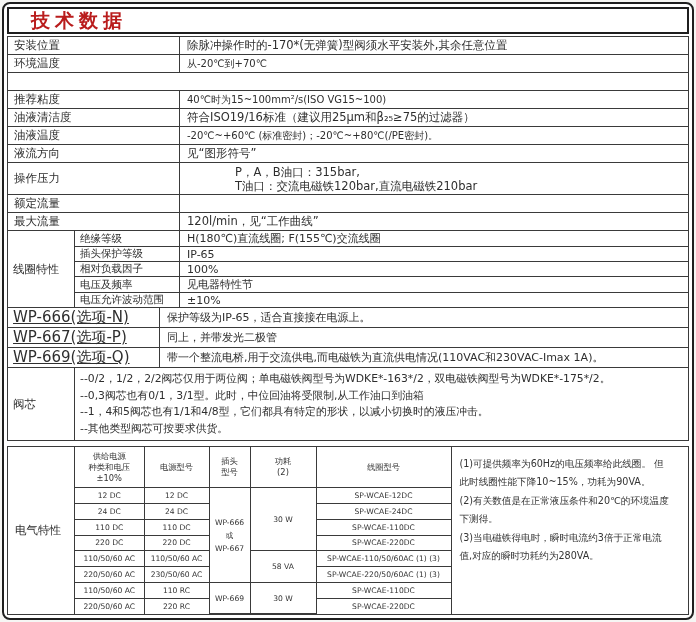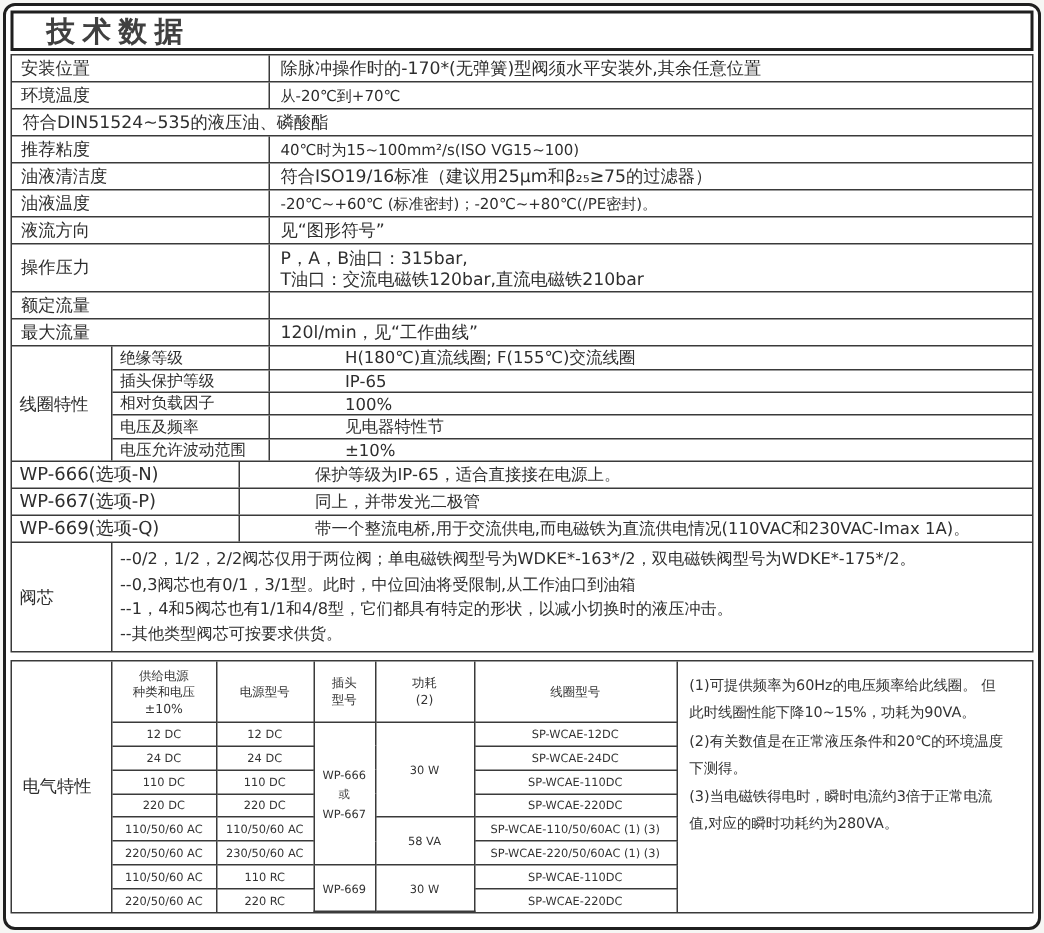--- a/index.html
+++ b/index.html
@@ -9,49 +9,49 @@
     color:#2e2e2e;-webkit-font-smoothing:antialiased;
   }
   .page{
     box-sizing:border-box;margin:2px;width:692px;height:618px;
     border:2px solid #1f1f1f;border-radius:8px;background:#fff;
     padding:3px 3px;
   }
   .titlebox{
     box-sizing:border-box;border:2px solid #1f1f1f;height:27px;
     display:flex;align-items:center;padding-left:22px;margin-bottom:2px;
-    font-size:19px;font-weight:bold;letter-spacing:5px;color:#404040;
+    font-size:19px;font-weight:bold;letter-spacing:5px;color:#b91c1c;
   }
   .tbl{border:1px solid #3a3a3a;}
   .row{display:flex;border-bottom:1px solid #3a3a3a;align-items:stretch;}
   .row:last-child{border-bottom:none;}
   .lab{
     box-sizing:border-box;width:172px;flex:none;border-right:1px solid #3a3a3a;
     display:flex;align-items:center;padding:1px 6px;font-size:11.5px;
   }
   .val{flex:1;display:flex;align-items:center;padding:1px 7px;font-size:11.5px;min-width:0;}
   .h17{min-height:17px;text-align:right;}
-  .h30{min-height:30px;}
+  .h30{min-height:30px;gap:48px;}
   .sm{font-size:10px;}
   .pre{white-space:pre-line;}
   .val.pre{display:block;padding-top:2px;line-height:14px;}
   
   .glab{
     box-sizing:border-box;width:67px;flex:none;border-right:1px solid #3a3a3a;
     display:flex;align-items:center;padding:1px 5px;font-size:11.5px;
   }
   .gbody{flex:1;display:flex;flex-direction:column;min-width:0;}
-  .srow{display:flex;border-bottom:1px solid #3a3a3a;min-height:14px;align-items:stretch;gap:43px;}
+  .srow{display:flex;border-bottom:1px solid #3a3a3a;min-height:14px;align-items:stretch;}
   .srow:last-child{border-bottom:none;}
   .slab{
     box-sizing:border-box;width:105px;flex:none;border-right:1px solid #3a3a3a;
     display:flex;align-items:center;padding:0 5px;font-size:10.5px;
   }
   .sval{flex:1;display:flex;align-items:center;padding:0 7px;font-size:11px;min-width:0;}
-  .plug .slab{width:152px;font-size:12px;}
+  .plug .slab{width:152px;font-size:15px;text-decoration:underline;}
   .plug .srow{min-height:16px;}
   .spool{min-height:70px;}
   .spool .gval{flex:1;padding:3px 5px;font-size:10.8px;line-height:16.5px;}
   .spool .gval div{white-space:nowrap;overflow:hidden;}
   
   .esec{
     box-sizing:border-box;display:flex;border:1px solid #3a3a3a;margin-top:5px;height:169px;
   }
   .elab{
     box-sizing:border-box;width:67px;flex:none;border-right:1px solid #3a3a3a;
@@ -84,21 +84,20 @@
 
     <div class="row h17">
       <div class="lab">安装位置</div>
       <div class="val">除脉冲操作时的-170*(无弹簧)型阀须水平安装外,其余任意位置</div>
     </div>
     <div class="row h17">
       <div class="lab">环境温度</div>
       <div class="val sm">从-20℃到+70℃</div>
     </div>
     <div class="row h17">
-      <div class="val">符合DIN51524~535的液压油、磷酸酯</div>
     </div>
     <div class="row h17">
       <div class="lab">推荐粘度</div>
       <div class="val sm">40℃时为15~100mm²/s(ISO VG15~100)</div>
     </div>
     <div class="row h17">
       <div class="lab">油液清洁度</div>
       <div class="val">符合ISO19/16标准（建议用25μm和β₂₅≥75的过滤器）</div>
     </div>
     <div class="row h17">

